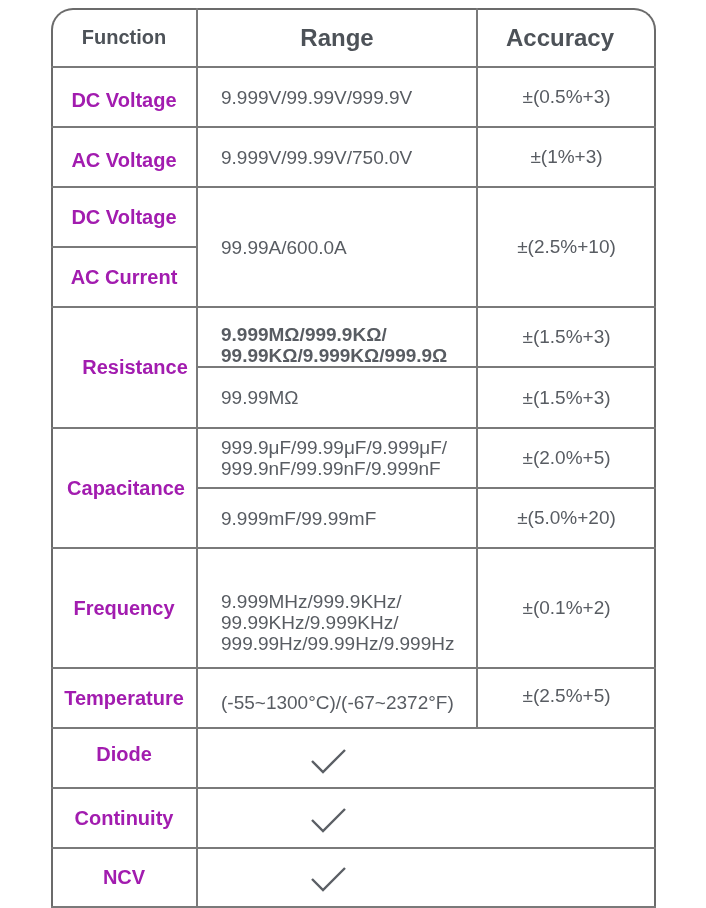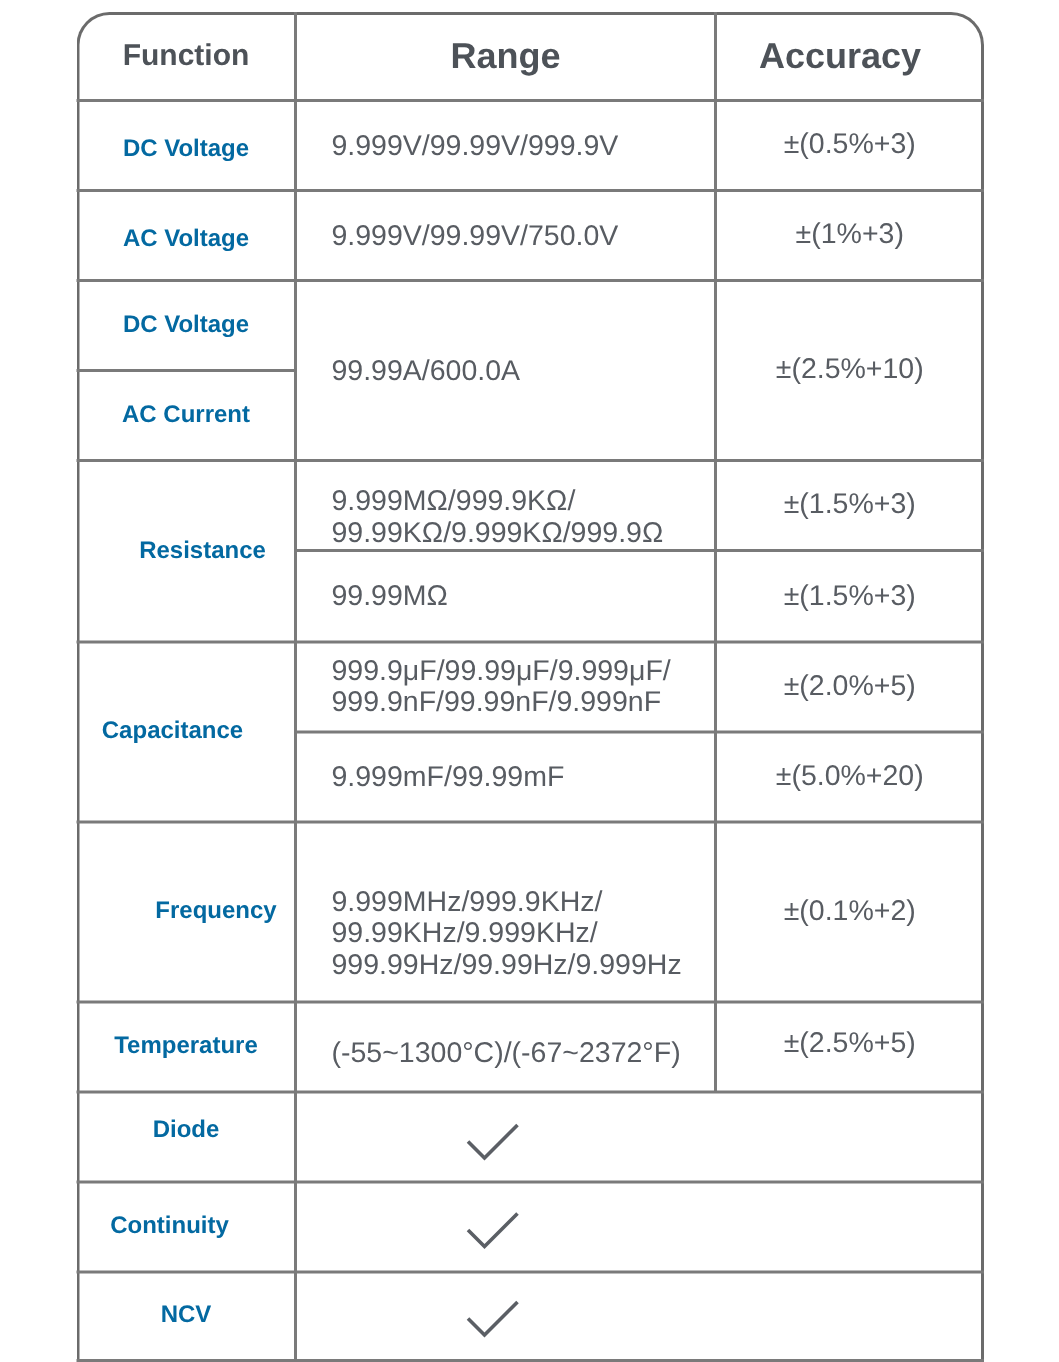--- a/index.html
+++ b/index.html
@@ -4,21 +4,21 @@
 <style>
   html, body { margin: 0; padding: 0; background: #ffffff; }
   body { width: 706px; height: 908px; position: relative; overflow: hidden;
          font-family: "Liberation Sans", "DejaVu Sans", sans-serif; color: #555a60; }
   .frame { position: absolute; left: 51px; top: 8px; width: 605px; height: 904px;
            border: 2px solid #6b6b6b; border-radius: 22px 22px 0 0; border-bottom: none;
            box-sizing: border-box; }
   .hl { position: absolute; height: 2px; background: #7a7a7a; }
   .vl { position: absolute; width: 2px; background: #7a7a7a; }
   .cell { position: absolute; display: flex; align-items: center; box-sizing: border-box; }
-  .fn { justify-content: center; font-weight: bold; font-size: 16px; color: #0369a1; letter-spacing: 0; }
+  .fn { justify-content: center; font-weight: bold; font-size: 20px; color: #a21caf; letter-spacing: 0; }
   .rg { justify-content: flex-start; padding-left: 24px; font-size: 19px; color: #585c62; line-height: 21px; }
   .ac { justify-content: center; font-size: 19px; color: #585c62; }
   .hdr-fn { justify-content: center; font-weight: bold; font-size: 20px; color: #4d5258; }
   .hdr-big { justify-content: center; font-weight: bold; font-size: 24px; color: #4d5258; }
   .ml { white-space: pre-line; }
   .check { position: absolute; }
 </style>
 </head>
 <body>
 
@@ -53,49 +53,49 @@
 <div class="cell fn" style="left:51px; top:130px; width:146px; height:60px;">AC Voltage</div>
 <div class="cell rg" style="left:197px; top:127px; width:280px; height:60px;">9.999V/99.99V/750.0V</div>
 <div class="cell ac" style="left:477px; top:127px; width:179px; height:60px;">±(1%+3)</div>
 
 <div class="cell fn" style="left:51px; top:187px; width:146px; height:60px;">DC Voltage</div>
 <div class="cell fn" style="left:51px; top:247px; width:146px; height:60px;">AC Current</div>
 <div class="cell rg" style="left:197px; top:187px; width:280px; height:120px;">99.99A/600.0A</div>
 <div class="cell ac" style="left:477px; top:187px; width:179px; height:120px;">±(2.5%+10)</div>
 
 <div class="cell fn" style="left:51px; top:307px; width:120px; height:121px;padding-left:48px;">Resistance</div>
-<div class="cell rg ml" style="left:197px; top:307px; width:280px; height:76px;">9.999MΩ/999.9KΩ/
+<div class="cell rg ml" style="left:197px; top:307px; width:280px; height:76px;font-weight:bold;">9.999MΩ/999.9KΩ/
 99.99KΩ/9.999KΩ/999.9Ω</div>
 <div class="cell ac" style="left:477px; top:307px; width:179px; height:60px;">±(1.5%+3)</div>
 <div class="cell rg" style="left:197px; top:367px; width:280px; height:61px;">99.99MΩ</div>
 <div class="cell ac" style="left:477px; top:367px; width:179px; height:61px;">±(1.5%+3)</div>
 
-<div class="cell fn" style="left:42px; top:428px; width:146px; height:120px;">Capacitance</div>
+<div class="cell fn" style="left:53px; top:428px; width:146px; height:120px;">Capacitance</div>
 <div class="cell rg ml" style="left:197px; top:428px; width:280px; height:60px;">999.9μF/99.99μF/9.999μF/
 999.9nF/99.99nF/9.999nF</div>
 <div class="cell ac" style="left:477px; top:428px; width:179px; height:60px;">±(2.0%+5)</div>
 <div class="cell rg" style="left:197px; top:488px; width:242px; height:60px;">9.999mF/99.99mF</div>
 <div class="cell ac" style="left:477px; top:488px; width:179px; height:60px;">±(5.0%+20)</div>
 
-<div class="cell fn" style="left:51px; top:548px; width:146px; height:120px;margin-left:20px;">Frequency</div>
+<div class="cell fn" style="left:51px; top:548px; width:146px; height:120px;">Frequency</div>
 <div class="cell rg ml" style="left:197px; top:550px; width:280px; height:120px;margin-top:12px;">9.999MHz/999.9KHz/
 99.99KHz/9.999KHz/
 999.99Hz/99.99Hz/9.999Hz</div>
 <div class="cell ac" style="left:477px; top:548px; width:179px; height:120px;">±(0.1%+2)</div>
 
 <div class="cell fn" style="left:51px; top:668px; width:146px; height:60px;">Temperature</div>
 <div class="cell rg" style="left:197px; top:672px; width:280px; height:60px;">(-55~1300°C)/(-67~2372°F)</div>
 <div class="cell ac" style="left:477px; top:666px; width:179px; height:60px;">±(2.5%+5)</div>
 
 <div class="cell fn" style="left:51px; top:728px; width:146px; height:52px;border-radius:25px;">Diode</div>
 <svg class="check" style="left:310px; top:748px;" width="38" height="28" viewBox="0 0 38 28">
   <polyline points="2,13 13,24 35,2" fill="none" stroke="#5b5f65" stroke-width="2.4"></polyline>
 </svg>
 
-<div class="cell fn" style="left:40px; top:788px; width:146px; height:60px;">Continuity</div>
+<div class="cell fn" style="left:51px; top:788px; width:146px; height:60px;">Continuity</div>
 <svg class="check" style="left:310px; top:807px;" width="38" height="28" viewBox="0 0 38 28">
   <polyline points="2,13 13,24 35,2" fill="none" stroke="#5b5f65" stroke-width="2.4"></polyline>
 </svg>
 
 <div class="cell fn" style="left:51px; top:848px; width:146px; height:58px;">NCV</div>
 <svg class="check" style="left:310px; top:866px;" width="38" height="28" viewBox="0 0 38 28">
   <polyline points="2,13 13,24 35,2" fill="none" stroke="#5b5f65" stroke-width="2.4"></polyline>
 </svg>
 
 </body></html>

